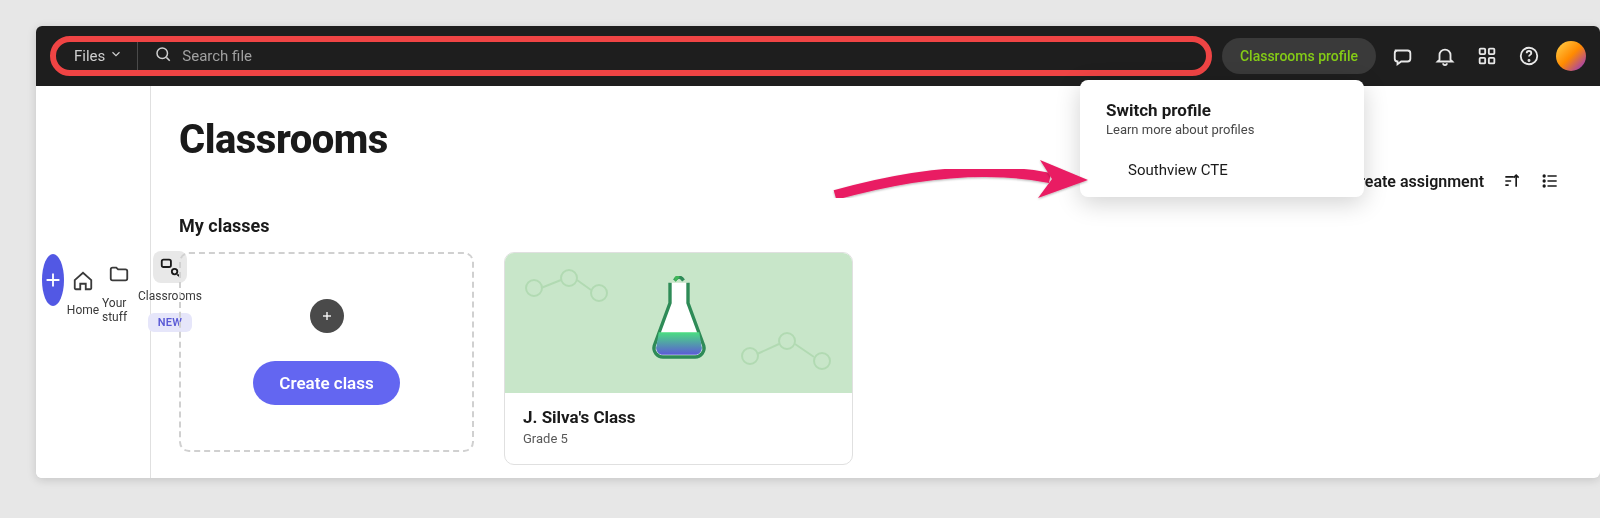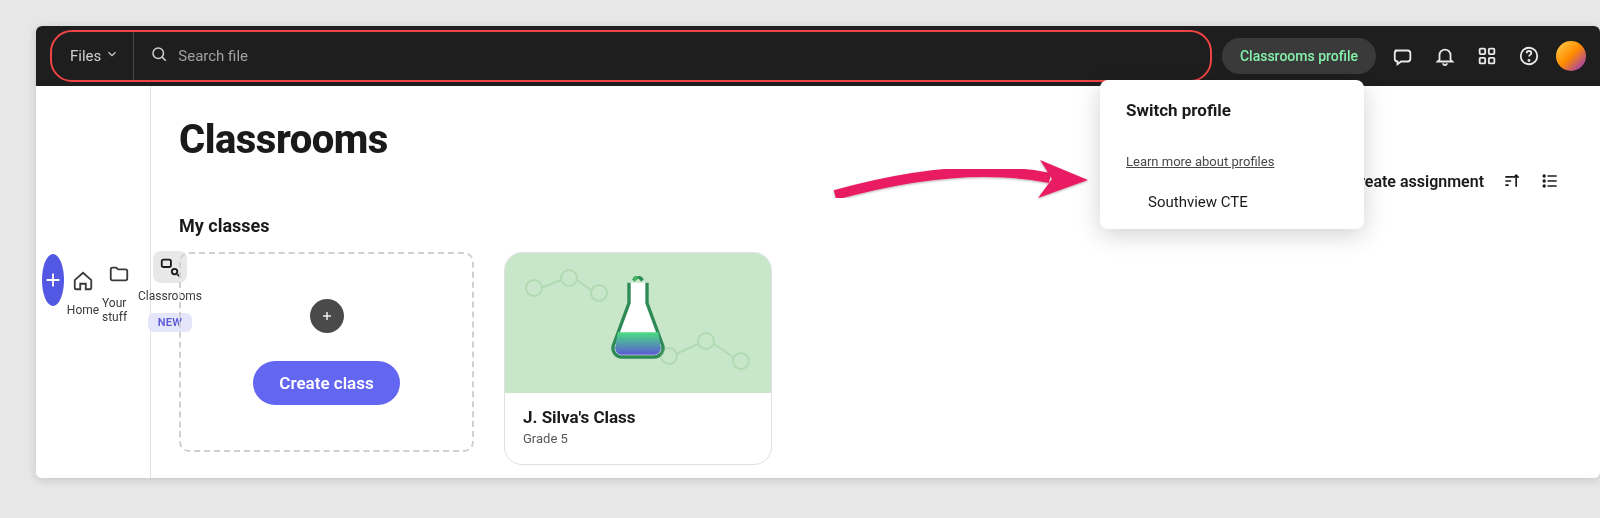--- a/index.html
+++ b/index.html
@@ -43,37 +43,37 @@
     gap:10px;
     color:var(--text-light);
   }
   .logo-wrap{display:flex;align-items:center;gap:12px;margin-right:8px;}
   .logo-icon{
     width:34px;height:34px;border-radius:8px;background:#000;display:flex;align-items:center;justify-content:center;
   }
   .logo-icon svg{width:26px;height:26px;}
   .logo-text{font-size:18px;font-weight:700;}
   .search-group{
-    display:flex;align-items:center;border:2px solid #ef4444;border-radius:22px;height:52px;
+    display:flex;align-items:center;border:6px solid #ef4444;border-radius:22px;height:40px;
     flex:1;overflow:hidden;
   }
   .files-dd{
     display:flex;align-items:center;gap:4px;padding:0 14px 0 18px;border-right:1px solid #4a4a4a;height:100%;cursor:pointer;color:#cfcfcf;font-size:15px;
   }
   .chev{width:14px;height:14px;}
   .search-box{
     flex:1;display:flex;align-items:center;gap:10px;padding:0 16px;height:100%;
   }
   .search-box input{
     flex:1;background:transparent;border:none;outline:none;color:#22c55e;font-size:15px;
   }
   .search-box input::placeholder{color:#a0a0a0;}
   .header-right{display:flex;align-items:center;gap:12px;}
   .profile-btn{
-    background:#3a3a3a;border-radius:18px;height:36px;padding:0 18px;display:flex;align-items:center;justify-content:center;color:#86efac;font-size:14px;font-weight:500;cursor:pointer;
+    background:#3a3a3a;border-radius:18px;height:36px;padding:0 18px;display:flex;align-items:center;justify-content:center;color:#84cc16;font-size:14px;font-weight:500;cursor:pointer;
   }
   .hicon{cursor:pointer;display:flex;align-items:center;justify-content:center;width:30px;height:30px;}
   .hicon svg{width:22px;height:22px;stroke:#e8e8e8;}
   .avatar{
     width:30px;height:30px;border-radius:50%;background:linear-gradient(135deg,#ffd34e 0%,#ff8a00 50%,#8a2be2 100%);
   }
   
   .body{flex:1;display:flex;overflow:hidden;}
   .sidebar{
     width:115px;border-right:1px solid #e0e0e0;display:flex;align-items:center;padding:18px 6px 0;background:var(--bg-main);gap:2px;
@@ -102,37 +102,37 @@
   .cards{display:flex;gap:30px;}
   .create-card{
     width:295px;height:200px;border:2px dashed #d0d0d0;border-radius:10px;display:flex;flex-direction:column;align-items:center;justify-content:center;gap:28px;
   }
   .plus-circle{width:34px;height:34px;border-radius:50%;background:#4a4a4a;display:flex;align-items:center;justify-content:center;}
   .plus-circle svg{width:16px;height:16px;stroke:#fff;}
   .create-class-btn{
     background:var(--accent-purple);color:#fff;border:none;border-radius:999px;padding:12px 26px;font-size:17px;font-weight:600;cursor:pointer;
   }
   .class-card{
-    width:268px;border:1px solid #e0e0e0;border-radius:18px;overflow:hidden;display:flex;flex-direction:column;
+    width:349px;border:1px solid #e0e0e0;border-radius:10px;overflow:hidden;display:flex;flex-direction:column;
   }
   .class-thumb{
     height:140px;background:#c8e6c9;display:flex;align-items:center;justify-content:center;position:relative;overflow:hidden;
   }
   .molecule{position:absolute;opacity:.3;}
   .molecule svg{stroke:#7fbf7f;}
   .class-thumb .beaker svg{width:70px;height:90px;}
   .class-body{padding:14px 18px 18px;}
   .class-name{font-size:17px;font-weight:700;color:var(--text-dark);margin-bottom:4px;}
   .class-sub{font-size:13px;color:var(--text-gray);}
   
   .popover{
-    position:absolute;top:80px;right:236px;width:264px;background:#fff;border-radius:8px;box-shadow:0 6px 24px rgba(0,0,0,.18);padding:20px 0 8px;z-index:20;
+    position:absolute;top:80px;right:236px;width:284px;background:#fff;border-radius:8px;box-shadow:0 6px 24px rgba(0,0,0,.18);padding:20px 0 8px;z-index:20;
   }
   .pop-title{font-size:17px;font-weight:700;padding:0 26px 2px;color:var(--text-dark);}
-  .pop-link{font-size:13px;text-decoration:underline;padding:0 26px 14px;color:var(--text-mid);cursor:pointer;display:block;margin-top:32px;}
+  .pop-link{font-size:13px;padding:0 26px 14px;color:var(--text-mid);cursor:pointer;display:block;}
   .pop-item{
     display:flex;align-items:center;gap:6px;padding:10px 26px 10px 24px;font-size:15px;color:var(--text-dark);cursor:pointer;
   }
   .pop-check{width:18px;display:flex;align-items:center;justify-content:center;}
   .pop-check svg{width:14px;height:14px;}
   
   .arrow{position:absolute;top:150px;left:830px;z-index:30;pointer-events:none;}
   .arrow svg{width:260px;height:70px;}
 </style>
 </head>

